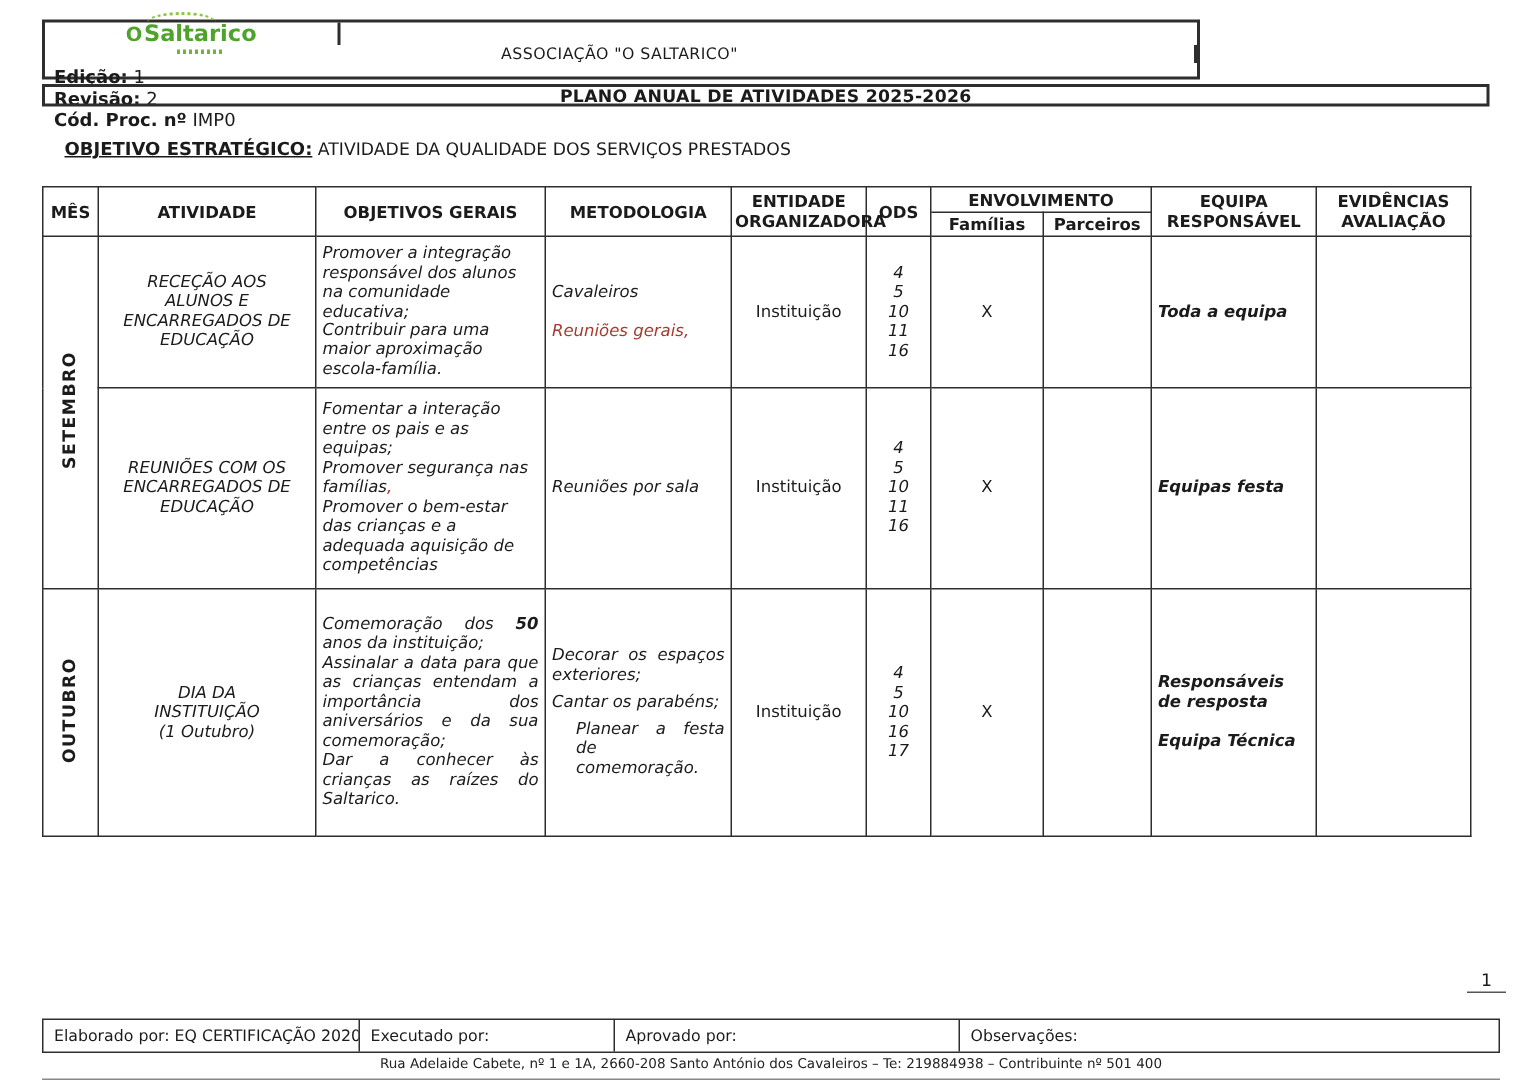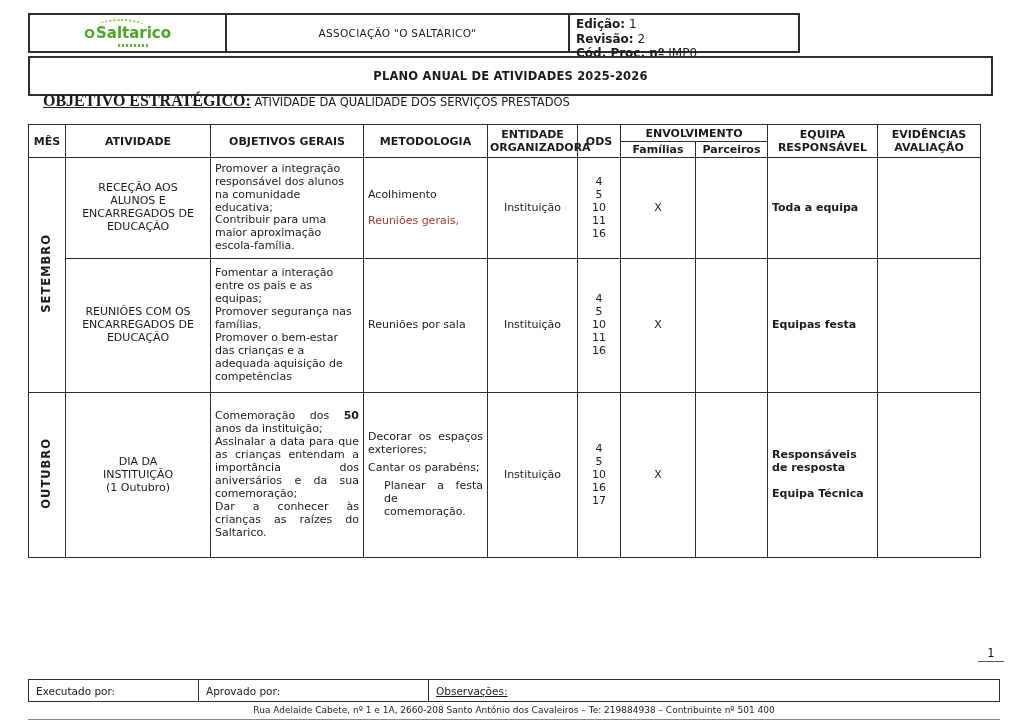--- a/index.html
+++ b/index.html
@@ -1,67 +1,67 @@
 <!DOCTYPE html>
 <html><head>
 <meta charset="utf-8">
 <style>
   * { margin:0; padding:0; box-sizing:border-box; }
   body { background:#e8e8e8; font-family:"DejaVu Sans", sans-serif; }
   .page { position:relative; width:1024px; height:724px; background:#ffffff; color:#1b1b1b; overflow:hidden; }
 
   
   .hdr-box { position:absolute; left:28px; top:13px; width:772px; height:40px;
-             border:2px solid #2e2e2e; display:flex; }
+             border:2px solid #2e2e2e; display:flex;flex-direction:column; }
   .hdr-logo-cell { width:197px; border-right:2px solid #2e2e2e; display:flex; align-items:center; justify-content:center; }
   .hdr-title-cell { flex:1; display:flex; align-items:center; justify-content:center;
                     font-size:10.5px; letter-spacing:.3px; border-right:2px solid #2e2e2e; }
   .hdr-meta-cell { width:228px; padding:2px 6px; font-size:12px; line-height:1.22; }
   .hdr-meta-cell b { font-weight:bold; }
-  .hdr-box2 { position:absolute; left:28px; top:56px; width:965px; height:40px;
+  .hdr-box2 { position:absolute; left:28px; top:56px; width:965px; height:15px;
               border:2px solid #2e2e2e; display:flex; align-items:center; justify-content:center;
               font-weight:bold; font-size:11.5px; letter-spacing:.2px; }
 
   
   .logo { position:relative; color:#4ea32a; font-weight:bold; font-size:15px; line-height:1; }
   .logo .o { font-size:13px; margin-right:1px; }
   .logo-arc { position:absolute; left:14px; top:-7px; width:46px; height:14px;
               border-top:2px dotted #8cc63f; border-radius:50%; }
   .logo-sub { position:absolute; left:34px; bottom:-6px; width:30px; height:3px;
               background:repeating-linear-gradient(90deg,#6fb43f 0 2px,transparent 2px 4px); }
 
   
   .objective { position:absolute; left:43px; top:92px; font-size:11.5px; }
-  .objective .lbl { font-weight:bold; text-decoration:underline; font-size:16px;font-family:Liberation Serif, serif; }
+  .objective .lbl { font-weight:bold; text-decoration:underline; font-size:12px; }
 
   
   table.main { position:absolute; left:28px; top:124px; width:952px;
                border-collapse:collapse; table-layout:fixed;border-radius:20px; }
   table.main th, table.main td { border:1px solid #2e2e2e; vertical-align:middle; }
   table.main { border:1.5px solid #2e2e2e; }
   table.main th { font-weight:bold; font-size:11px; text-align:center; padding:1px 2px; }
   th.small-hd { font-size:8px; }
   table.main td { font-size:11px; line-height:1.18; padding:2px 4px; }
   td.center { text-align:center; }
   td.month-cell { text-align:center; }
   .month-vert { writing-mode:vertical-rl; transform:rotate(180deg); font-weight:bold; font-size:11.5px; letter-spacing:1px; white-space:nowrap; display:inline-block; }
   td.just .para { text-align:justify; }
   td.gapped .para { margin-bottom:5px; }
   td.gapped .para:last-child { margin-bottom:0;margin-left:16px; }
-  .para { min-height:13px; }
+  .para { min-height:13px;font-style:italic; }
   td.ods-cell { text-align:center; line-height:1.25; }
   td.equipa-cell { font-weight:bold; padding-left:7px; }
 
   
   .pagenum { position:absolute; top:646px; right:20px; width:26px; text-align:center;
              font-size:11.5px; border-bottom:1.5px solid #555; padding-bottom:1px; }
   .foot-table { position:absolute; left:28px; top:679px; width:972px; height:23px;
                 border:1.5px solid #2e2e2e; display:flex; }
   .foot-cell { border-right:1.5px solid #2e2e2e; font-size:10.5px; display:flex; align-items:center; padding-left:7px; white-space:nowrap; overflow:hidden; }
-  .foot-cell:last-child { border-right:none;text-decoration:underline; }
+  .foot-cell:last-child { border-right:none; }
   .fc1 { width:211px; } .fc2 { width:230px; } .fc3 { width:170px; } .fc4 { flex:1; }
   .address { position:absolute; left:28px; top:705px; width:972px; text-align:center; font-size:9px; color:#222; }
   .bottom-rule { position:absolute; left:28px; top:719px; width:972px; height:0; border-top:1px solid #888; }
 </style>
 </head>
 <body>
 
 <div class="page">
 
   <div class="hdr-box">
@@ -122,21 +122,21 @@
             <div class="para"><span>RECEÇÃO AOS</span></div>
             <div class="para"><span>ALUNOS E</span></div>
             <div class="para"><span>ENCARREGADOS DE</span></div>
             <div class="para"><span>EDUCAÇÃO</span></div>
           </td>
         <td>
             <div class="para"><span>Promover a integração responsável dos alunos na comunidade educativa;</span></div>
             <div class="para"><span>Contribuir para uma maior aproximação escola-família.</span></div>
           </td>
         <td>
-            <div class="para"><span>Acolhimento</span></div>
+            <div class="para"><span>Cavaleiros</span></div>
             <div class="para">&nbsp;</div>
             <div class="para"><span style="color: rgb(166, 58, 46);">Reuniões gerais,</span></div>
           </td>
         <td class="center">Instituição</td>
         <td class="ods-cell">
             <div class="para"><span>4</span></div>
             <div class="para"><span>5</span></div>
             <div class="para"><span>10</span></div>
             <div class="para"><span>11</span></div>
             <div class="para"><span>16</span></div>
@@ -210,20 +210,21 @@
             <div class="para"><span style="font-weight: bold; text-align: center;">Equipa Técnica</span></div>
           </td>
         <td></td>
       </tr>
     </tbody>
   </table>
 
   <div class="pagenum">1</div>
 
   <div class="foot-table">
+    <div class="foot-cell fc1">Elaborado por: EQ CERTIFICAÇÃO 2020</div>
     <div class="foot-cell fc3">Executado por:</div>
     <div class="foot-cell fc2">Aprovado por:</div>
     <div class="foot-cell fc4">Observações:</div>
   </div>
 
   <div class="address">Rua Adelaide Cabete, nº 1 e 1A, 2660-208 Santo António dos Cavaleiros – Te: 219884938 – Contribuinte nº 501 400</div>
   <div class="bottom-rule"></div>
 
 </div>
 

